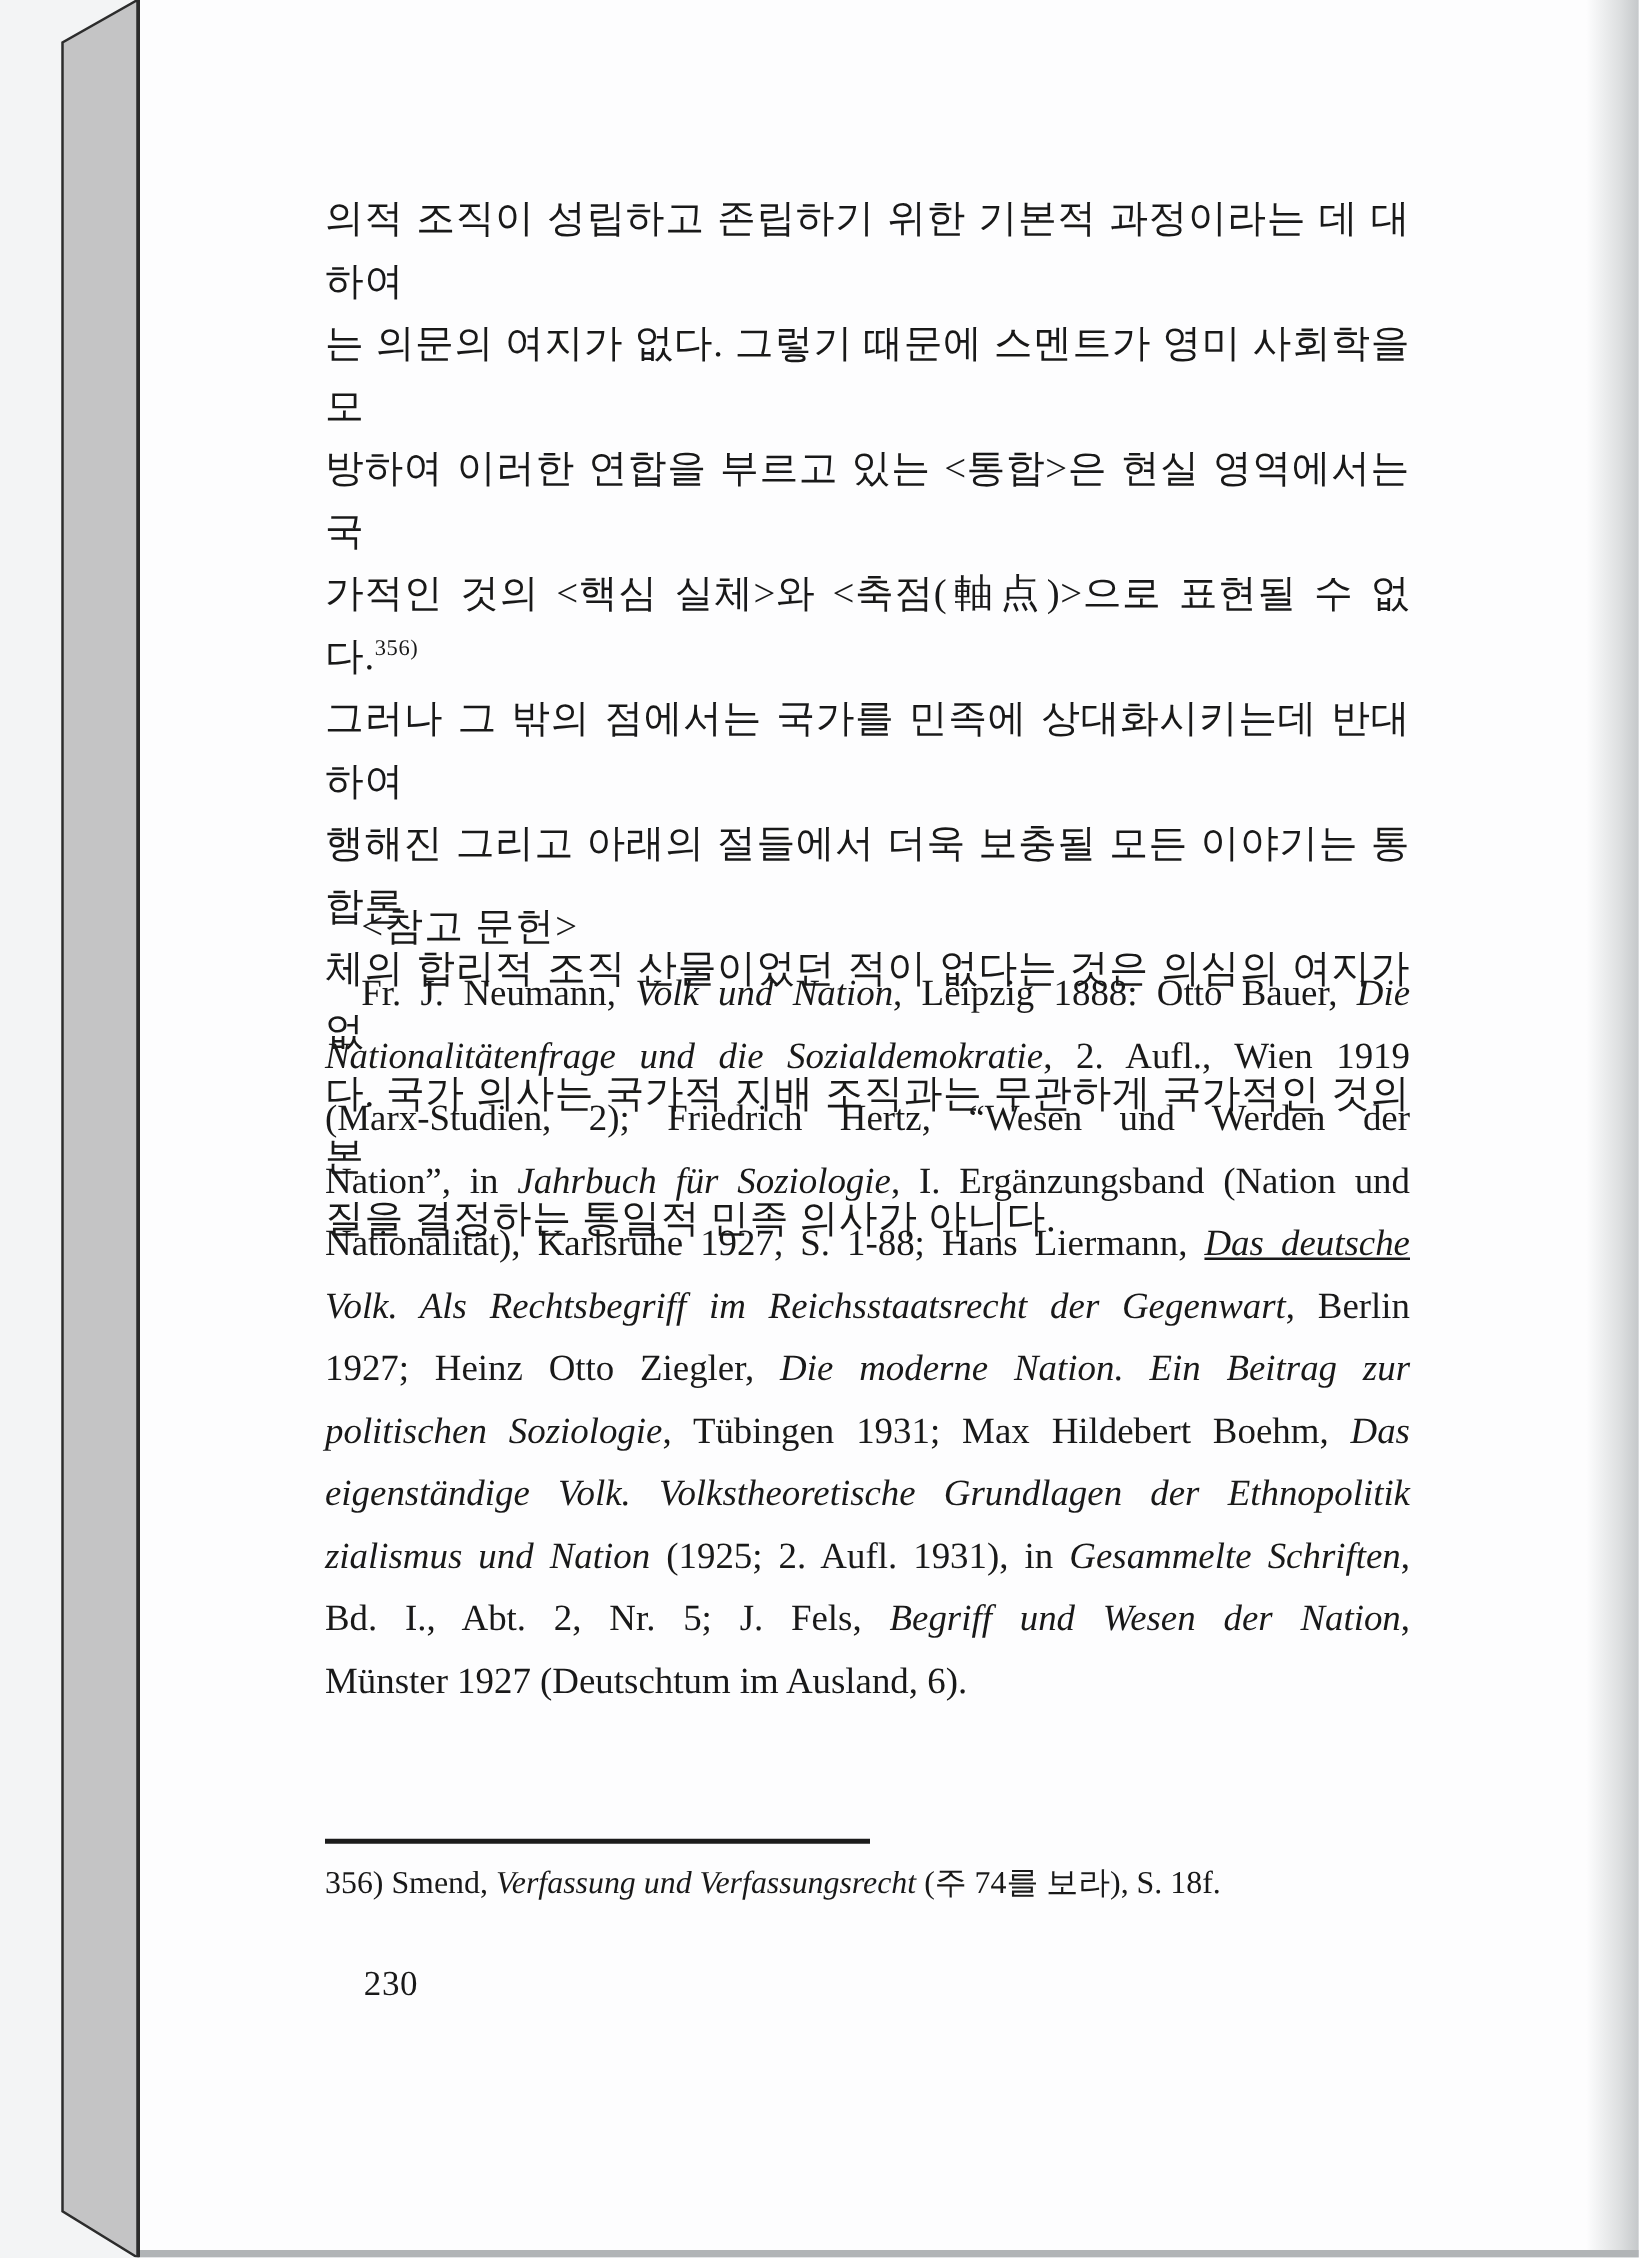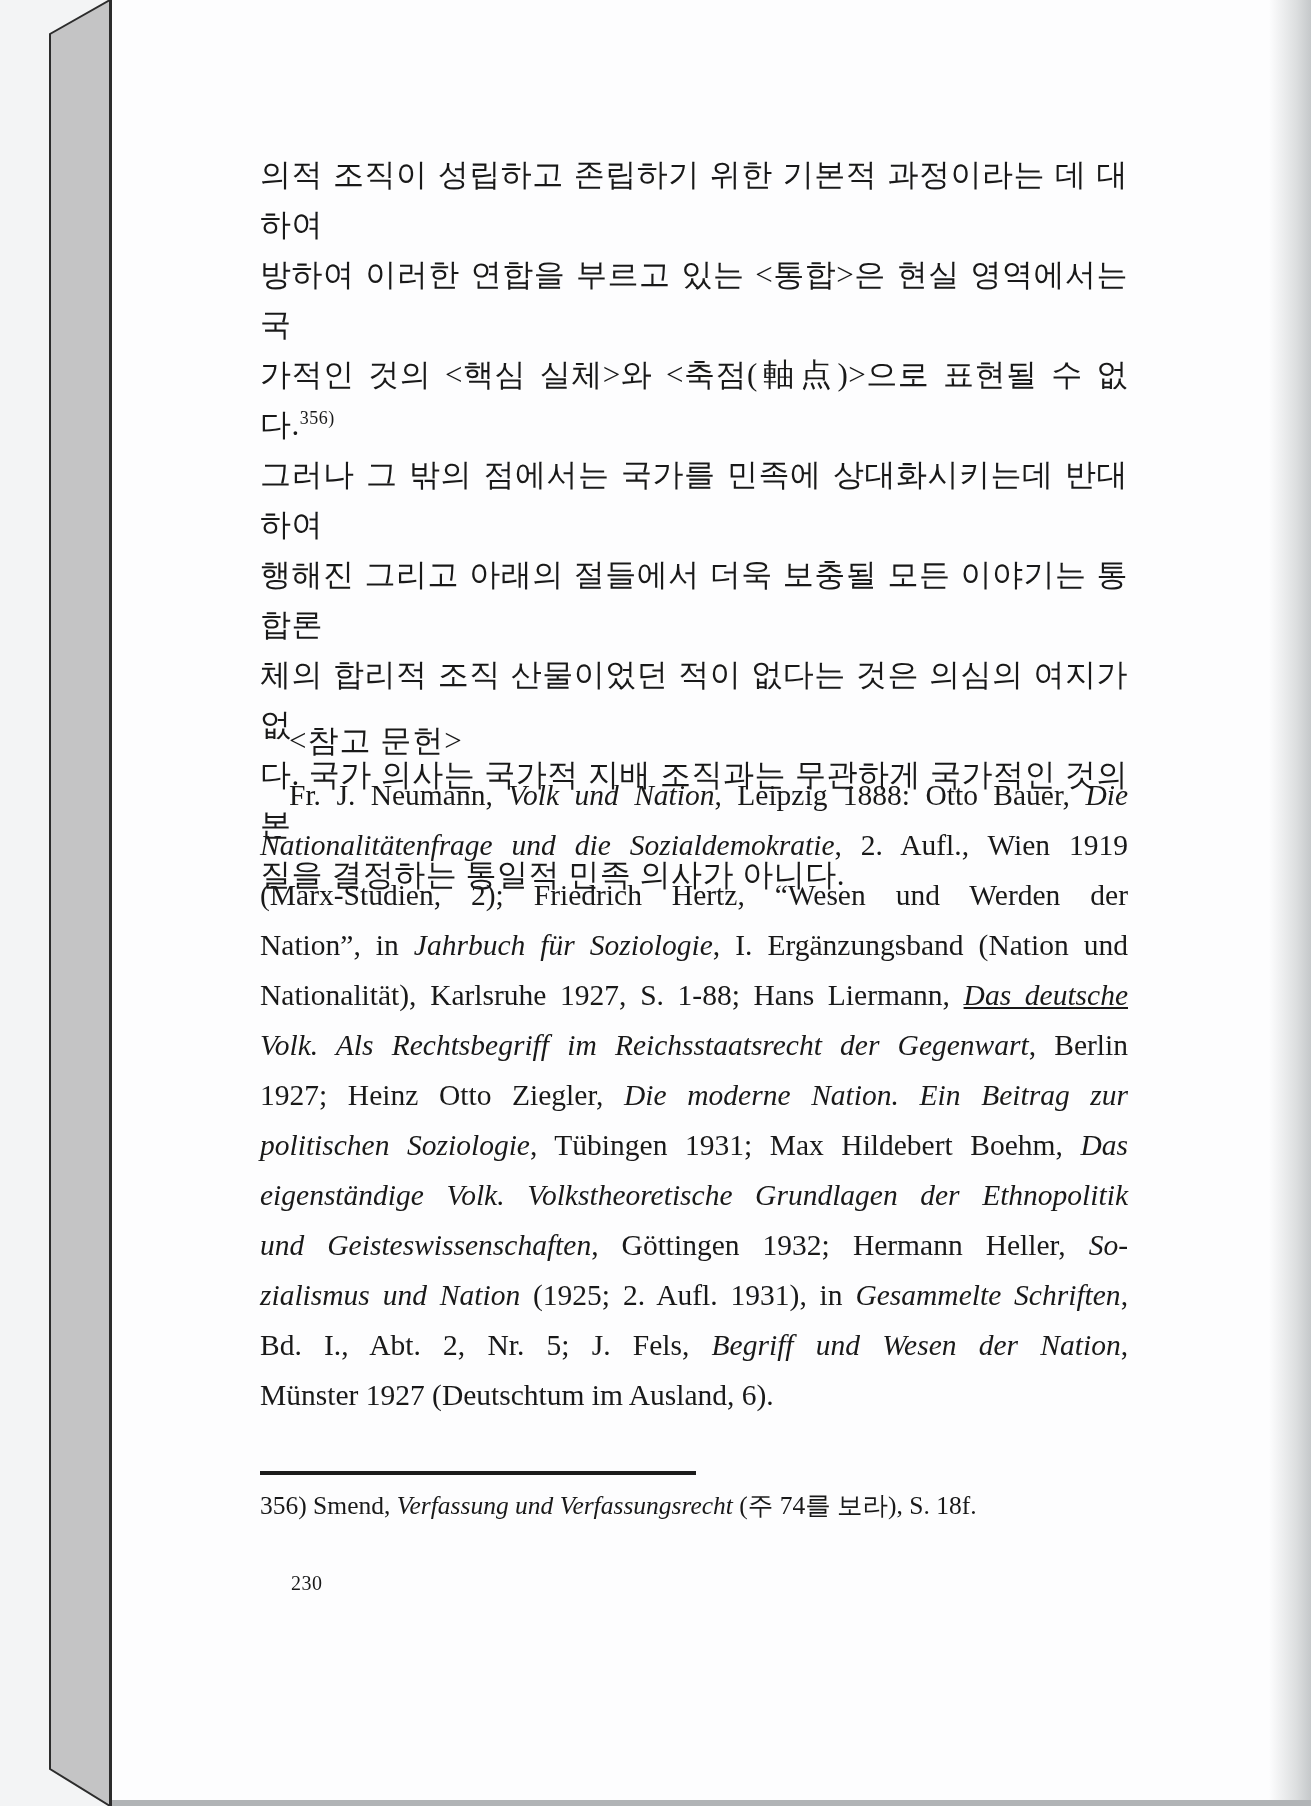--- a/index.html
+++ b/index.html
@@ -104,39 +104,40 @@
     left: 0;
     width: 100%;
     font-size: 25.5px;
     line-height: 34px;
   }
   .footnote .tline { text-align: left; text-align-last: left; }
   .page-number {
     position: absolute;
     top: 1572px;
     left: 31px;
-    font-size: 20px;
+    font-size: 28px;
     letter-spacing: 0.5px;
   }
 </style>
 </head>
 <body>
 
 <div class="scene">
 
   <svg class="spine-svg" viewBox="0 0 1311 1806" xmlns="http://www.w3.org/2000/svg">
     <polygon points="110,0 50,34 50,1769 110,1806" fill="#c4c4c5" stroke="#2c2c2c" stroke-width="2"></polygon>
   </svg>
 
   <div class="page">
 
     <div class="text-column">
 
       <div class="body-par">
           <div class="tline"><span>의적 조직이 성립하고 존립하기 위한 기본적 과정이라는 데 대하여</span></div>
+          <div class="tline"><span>는 의문의 여지가 없다. 그렇기 때문에 스멘트가 영미 사회학을 모</span></div>
           <div class="tline"><span>방하여 이러한 연합을 부르고 있는 &lt;통합&gt;은 현실 영역에서는 국</span></div>
           <div class="tline"><span>가적인 것의 &lt;핵심 실체&gt;와 &lt;축점(軸点)&gt;으로 표현될 수 없다.</span><sup>356)</sup></div>
           <div class="tline"><span>그러나 그 밖의 점에서는 국가를 민족에 상대화시키는데 반대하여</span></div>
           <div class="tline"><span>행해진 그리고 아래의 절들에서 더욱 보충될 모든 이야기는 통합론</span></div>
           <div class="tline"><span>체의 합리적 조직 산물이었던 적이 없다는 것은 의심의 여지가 없</span></div>
           <div class="tline"><span>다. 국가 의사는 국가적 지배 조직과는 무관하게 국가적인 것의 본</span></div>
           <div class="tline tline-end"><span>질을 결정하는 통일적 민족 의사가 아니다.</span></div>
         </div>
 
       <div class="refs-heading">&lt;참고 문헌&gt;</div>
@@ -144,21 +145,20 @@
       <div class="refs-par">
           <div class="tline"><span>Fr. J. Neumann, </span><span style="font-style: italic;">Volk und Nation</span><span>, Leipzig 1888: Otto Bauer, </span><span style="font-style: italic;">Die</span></div>
           <div class="tline"><span style="font-style: italic;">Nationalitätenfrage und die Sozialdemokratie</span><span>, 2. Aufl., Wien 1919</span></div>
           <div class="tline"><span>(Marx-Studien, 2); Friedrich Hertz, “Wesen und Werden der</span></div>
           <div class="tline"><span>Nation”, in </span><span style="font-style: italic; margin-top: 15px;">Jahrbuch für Soziologie</span><span>, I. Ergänzungsband (Nation und</span></div>
           <div class="tline"><span>Nationalität), Karlsruhe 1927, S. 1-88; Hans Liermann, </span><span style="font-style: italic; text-decoration: underline;">Das deutsche</span></div>
           <div class="tline"><span style="font-style: italic;">Volk. Als Rechtsbegriff im Reichsstaatsrecht der Gegenwart</span><span>, Berlin</span></div>
           <div class="tline"><span>1927; Heinz Otto Ziegler, </span><span style="font-style: italic;">Die moderne Nation. Ein Beitrag zur</span></div>
           <div class="tline"><span style="font-style: italic;">politischen Soziologie</span><span>, Tübingen 1931; Max Hildebert Boehm, </span><span style="font-style: italic;">Das</span></div>
           <div class="tline"><span style="font-style: italic;">eigenständige Volk. Volkstheoretische Grundlagen der Ethnopolitik</span></div>
-          <div class="tline"><span style="font-style: italic;">und Geisteswissenschaften</span><span>, Göttingen 1932; Hermann Heller, </span><span style="font-style: italic;">So-</span></div>
           <div class="tline"><span style="font-style: italic;">zialismus und Nation</span><span> (1925; 2. Aufl. 1931), in </span><span style="font-style: italic;">Gesammelte Schriften</span><span>,</span></div>
           <div class="tline"><span>Bd. I., Abt. 2, Nr. 5; J. Fels, </span><span style="font-style: italic;">Begriff und Wesen der Nation</span><span>,</span></div>
           <div class="tline tline-end"><span>Münster 1927 (Deutschtum im Ausland, 6).</span></div>
         </div>
 
       <div class="footnote-rule"></div>
 
       <div class="footnote">
           <div class="tline tline-end"><span>356) Smend, </span><span style="font-style: italic;">Verfassung und Verfassungsrecht</span><span> (주 74를 보라), S. 18f.</span></div>
         </div>

